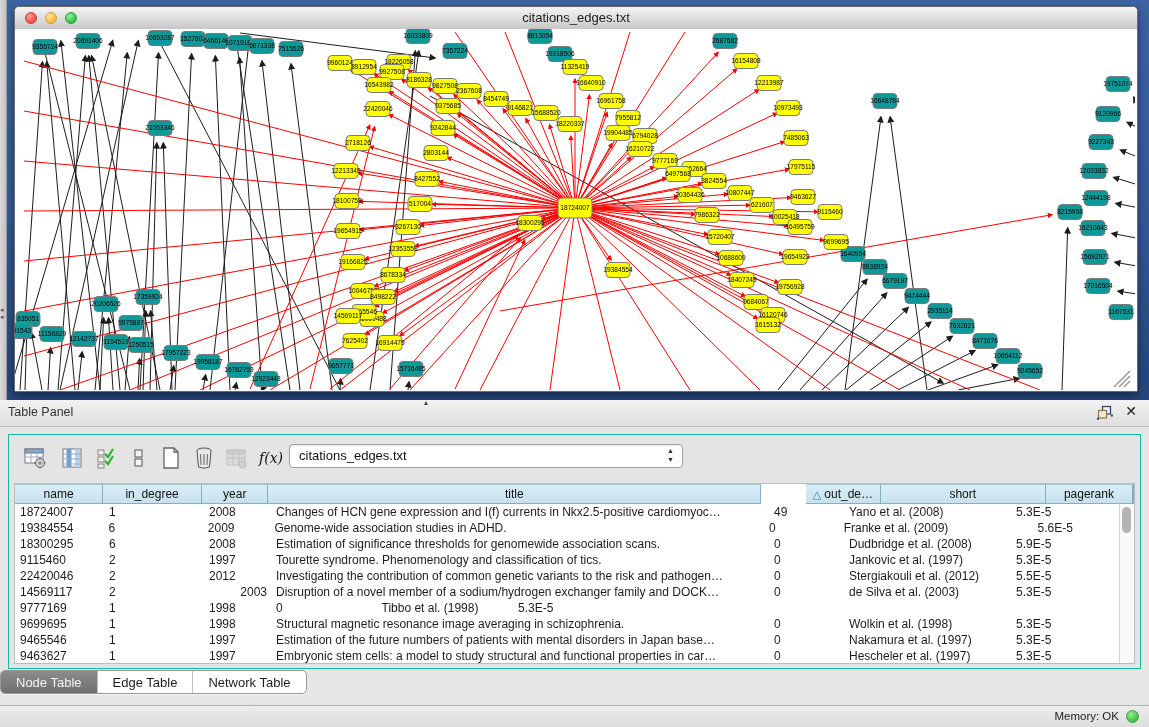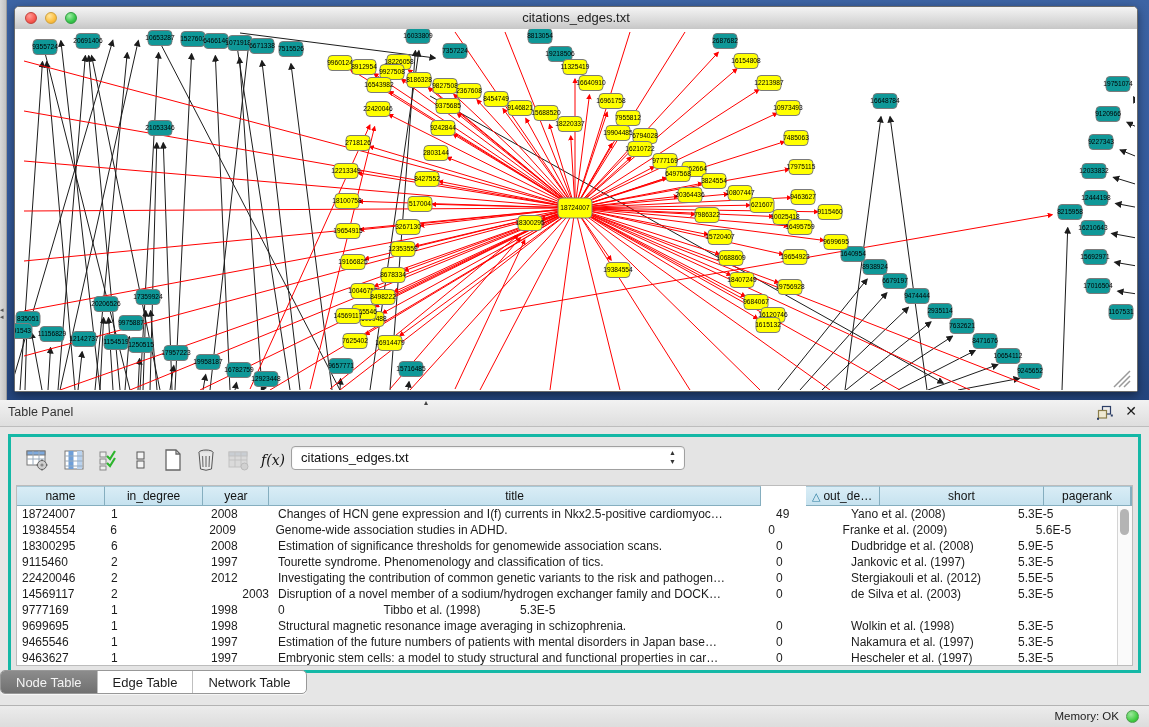--- a/index.html
+++ b/index.html
@@ -30,21 +30,21 @@
   #net-svg{display:block;}
   
   #table-panel{position:absolute;left:0;top:400px;width:1149px;height:305px;background:#e6e6e6;}
   #tp-header{position:absolute;left:0;top:0;right:0;height:26px;
     background:linear-gradient(180deg,#f2f2f2,#dedede);border-bottom:1px solid #bdbdbd;}
   #tp-header .tp-title{position:absolute;left:8px;top:5px;font-size:12.5px;color:#333;}
   #tp-float{position:absolute;right:36px;top:5px;width:16px;height:15px;cursor:pointer;}
   #tp-close{position:absolute;right:12px;top:3px;font-size:14px;font-weight:bold;color:#1a1a1a;cursor:pointer;}
   #tp-collapse{position:absolute;left:424px;top:-2px;font-size:8px;color:#444;}
   #panel-box{position:absolute;left:8px;right:8px;top:34px;height:233px;
-    border:3px solid #14b8a6;background:#e4e4e4;}
+    border:1px solid #14b8a6;background:#e4e4e4;}
   
   #tp-toolbar{position:absolute;left:0;top:0;right:0;height:46px;}
   .tbtn{position:absolute;top:8px;width:28px;height:30px;display:flex;align-items:center;justify-content:center;cursor:pointer;}
   .fx-label{font-family:"DejaVu Serif","Liberation Serif",serif;font-style:italic;font-size:14px;color:#111;}
   #combo{position:absolute;left:280px;top:9px;width:392px;height:22px;background:#fff;
     border:1px solid #a0a0a0;border-radius:4px;box-shadow:inset 0 1px 2px rgba(0,0,0,.08);}
   #combo .combo-text{position:absolute;left:9px;top:3px;font-size:13px;color:#111;}
   #combo .combo-arrows{position:absolute;right:8px;top:1px;font-size:7px;color:#333;line-height:9px;text-align:center;}
   
   #table-wrap{position:absolute;left:5px;right:5px;top:48px;bottom:4px;background:#fff;

